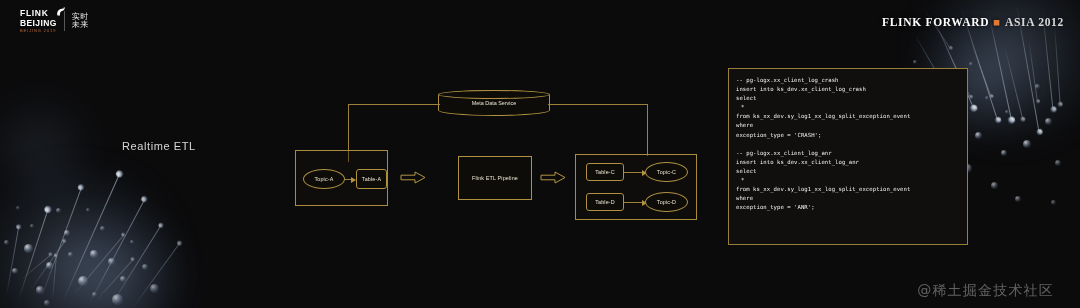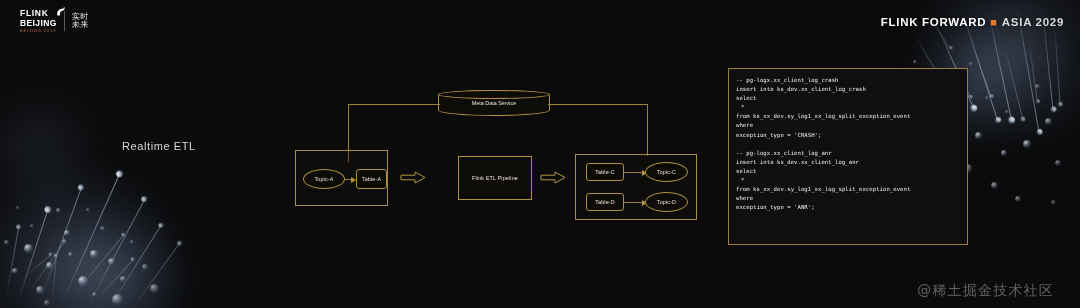--- a/index.html
+++ b/index.html
@@ -40,21 +40,21 @@
   .ff-l3{font-size:4px;color:#c06a3a;letter-spacing:.9px;margin-top:2px;}
   .ff-squirrel{
     position:absolute;right:-9px;top:-3px;width:11px;height:10px;
   }
   .logo-div{width:1px;height:20px;background:#585858;}
   .logo-cn{display:flex;flex-direction:column;line-height:1.05;color:#e6e6e6;font-size:8px;letter-spacing:.5px;}
 
   .ff-right{
     position:absolute;right:16px;top:16px;
     font-size:11.5px;font-weight:bold;color:#ffffff;letter-spacing:.7px;
-    display:flex;align-items:baseline;gap:4px;text-shadow:0 0 4px rgba(0,0,0,.8);
+    display:flex;align-items:baseline;gap:4px;text-shadow:0 0 4px rgba(0,0,0,.8);font-family:Liberation Serif, serif;
   }
   .ff-right .asia{color:#f0f0f0;opacity:.88;font-weight:bold;}
   .ff-right .dot{color:#e07a32;}
 
   
   .title-wrap{position:absolute;left:78px;top:129px;width:230px;}
   .title-cn{
     font-size:33px;font-weight:bold;color:#ffffff;letter-spacing:1px;
     line-height:1.1;font-family:"DejaVu Sans","Liberation Sans",sans-serif;
   }
@@ -279,21 +279,21 @@
   <div class="logo-div"></div>
   <div class="logo-cn">
     <span>实时</span>
     <span>未来</span>
   </div>
 </div>
 
 <div class="ff-right">
   <span>FLINK FORWARD</span>
   <span class="dot">■</span>
-  <span class="asia">ASIA 2029</span>
+  <span class="asia">ASIA 2012</span>
 </div>
 
 <div class="title-wrap">
   <div class="title-en">Realtime ETL</div>
 </div>
 
 <div class="diagram">
 
   <div class="cyl" style="left:148px;top:8px;width:112px;height:26px;">
     <div class="cyl-top"></div>

